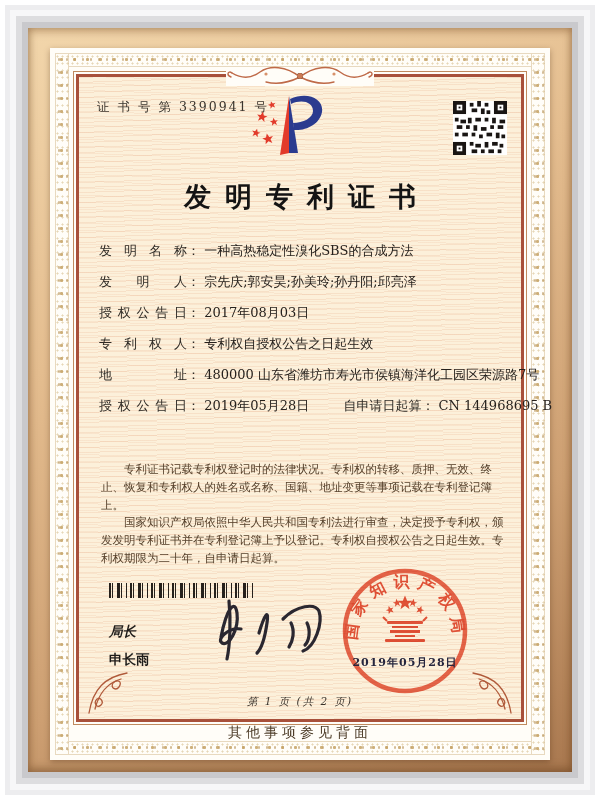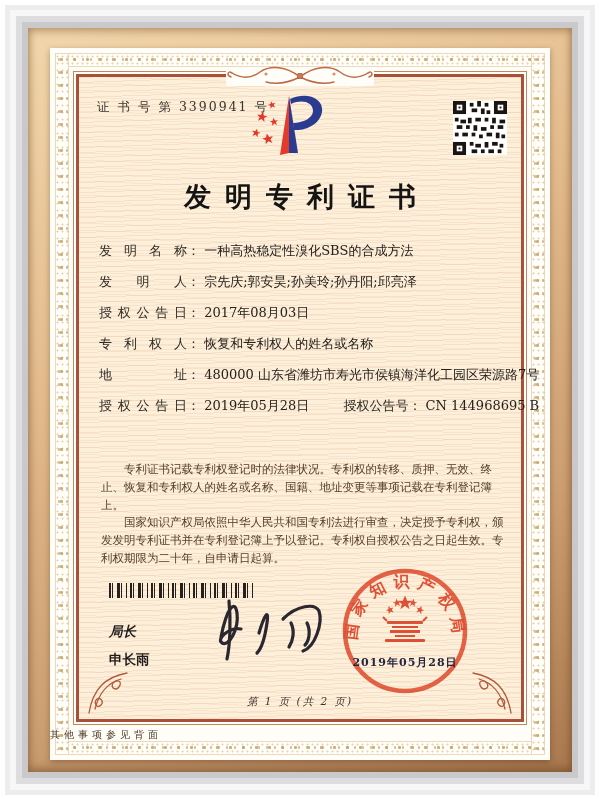--- a/index.html
+++ b/index.html
@@ -66,22 +66,22 @@
   .signer-title{position:absolute;left:30px;top:546px;font-size:13.5px;font-weight:bold;
     color:#1f1c1a;font-family:"DejaVu Sans","Liberation Sans",sans-serif;font-style:italic;}
   .signer-name{position:absolute;left:30px;top:574px;font-size:13.5px;font-weight:bold;
     color:#1f1c1a;font-family:Liberation Sans, sans-serif;}
   .signature{position:absolute;left:126px;top:510px;}
   .seal{position:absolute;left:258px;top:486px;opacity:.93;mix-blend-mode:multiply;}
   .seal-date{position:absolute;left:258px;top:578px;width:136px;text-align:center;
     font-size:11px;font-weight:bold;color:#26263e;letter-spacing:1px;}
   .page-num{position:absolute;bottom:10px;left:0;right:0;text-align:center;
     font-size:10.5px;color:#3a332c;letter-spacing:2px;font-style:italic;}
-  .back-note{position:absolute;bottom:18px;left:0;right:0;
-    font-size:10px;color:#4d3c28;letter-spacing:4px;}
+  .back-note{position:absolute;bottom:18px;left:0;right:0;text-align:center;
+    font-size:14px;color:#4d3c28;letter-spacing:4px;}
 </style>
 </head>
 <body>
 
 <div class="scene">
   <div class="frame"></div>
   <div class="mat"></div>
 
   <div class="paper">
     <div class="vine vine-top"></div>
@@ -202,30 +202,30 @@
         <div class="frow">
           <span class="flabel">发明人</span><span class="fcolon">：</span>
           <span class="fvalue">宗先庆;郭安昊;孙美玲;孙丹阳;邱亮泽</span>
         </div>
         <div class="frow">
           <span class="flabel">授权公告日</span><span class="fcolon">：</span>
           <span class="fvalue">2017年08月03日</span>
         </div>
         <div class="frow">
           <span class="flabel">专利权人</span><span class="fcolon">：</span>
-          <span class="fvalue">恢复和专利权人的姓名或名称</span>
+          <span class="fvalue">专利权自授权公告之日起生效</span>
         </div>
         <div class="frow">
           <span class="flabel">地址</span><span class="fcolon">：</span>
           <span class="fvalue">480000 山东省潍坊市寿光市侯镇海洋化工园区荣源路7号</span>
         </div>
         <div class="frow">
           <span class="flabel">授权公告日</span><span class="fcolon">：</span>
           <span class="fvalue">2019年05月28日</span>
-          <span class="grant2"><span class="flabel" style="width:auto;">授权公告号</span><span class="fcolon">：</span>
+          <span class="grant2"><span class="flabel" style="width:auto;">自申请日起算</span><span class="fcolon">：</span>
           <span class="fvalue">CN 144968695 B</span></span>
         </div>
       </div>
 
       <div class="paras">
         <p>专利证书记载专利权登记时的法律状况。专利权的转移、质押、无效、终止、恢复和专利权人的姓名或名称、国籍、地址变更等事项记载在专利登记簿上。</p>
         <p>国家知识产权局依照中华人民共和国专利法进行审查，决定授予专利权，颁发发明专利证书并在专利登记簿上予以登记。专利权自授权公告之日起生效。专利权期限为二十年，自申请日起算。</p>
       </div>
 
       <div class="barcode"></div>

